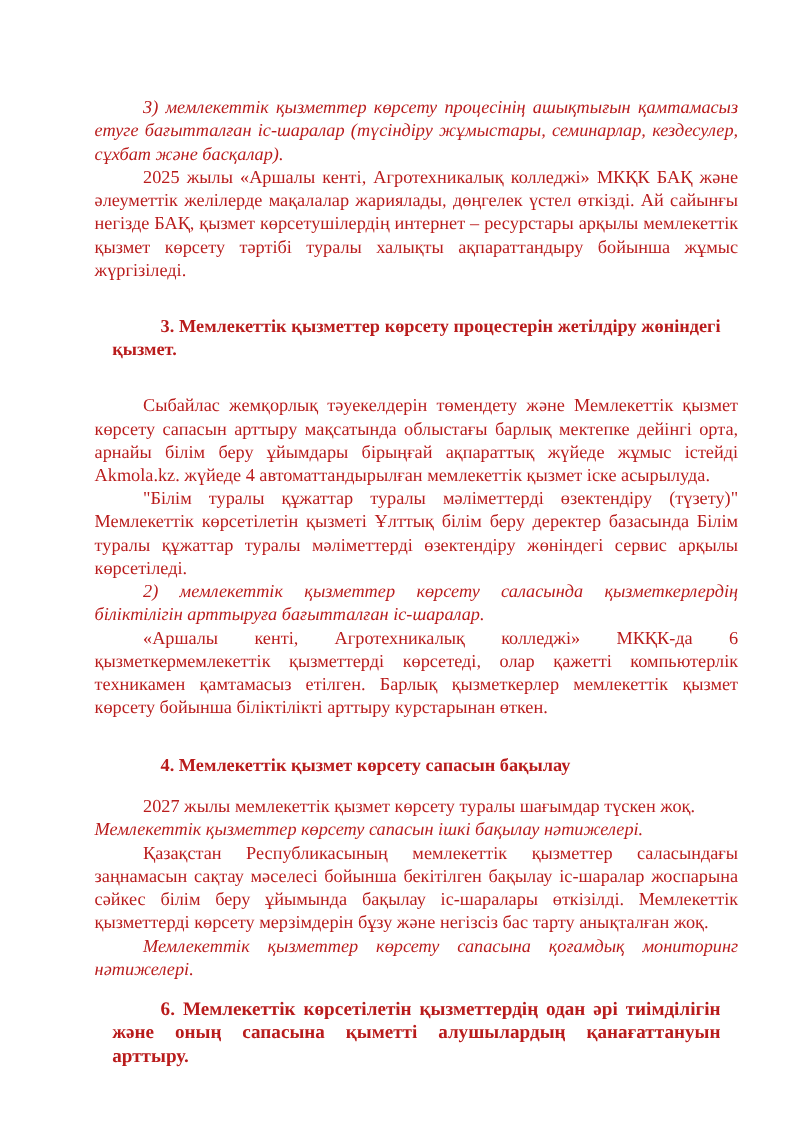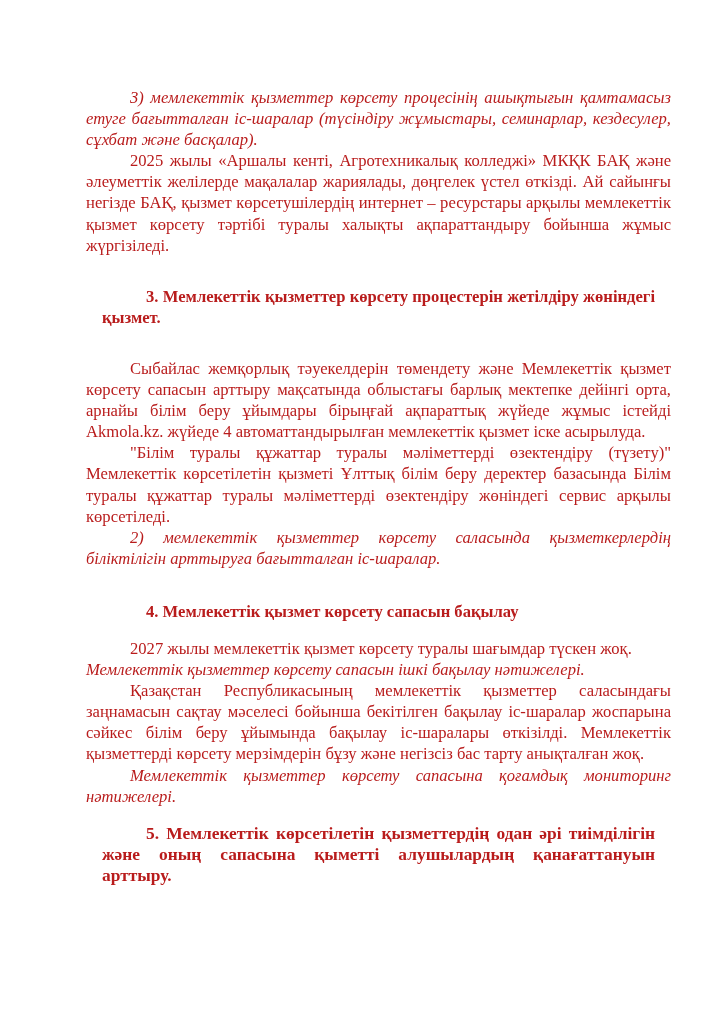--- a/index.html
+++ b/index.html
@@ -27,20 +27,21 @@
 
 <div class="page">
   <p class="p it">3) мемлекеттік қызметтер көрсету процесінің ашықтығын қамтамасыз етуге бағытталған іс-шаралар (түсіндіру жұмыстары, семинарлар, кездесулер, сұхбат және басқалар).</p>
   <p class="p">2025 жылы «Аршалы кенті, Агротехникалық колледжі» МКҚК  БАҚ және әлеуметтік желілерде мақалалар жариялады, дөңгелек үстел өткізді. Ай сайынғы негізде БАҚ, қызмет көрсетушілердің интернет – ресурстары арқылы мемлекеттік қызмет көрсету тәртібі туралы халықты ақпараттандыру бойынша жұмыс жүргізіледі.</p>
   <div class="gap-m"></div>
   <p class="h">3. Мемлекеттік қызметтер көрсету процестерін жетілдіру жөніндегі қызмет.</p>
   <div class="gap-m"></div>
   <p class="p">Сыбайлас жемқорлық тәуекелдерін төмендету және Мемлекеттік қызмет көрсету сапасын арттыру мақсатында облыстағы барлық мектепке дейінгі орта, арнайы білім беру ұйымдары бірыңғай ақпараттық жүйеде жұмыс істейді Akmola.kz. жүйеде 4 автоматтандырылған мемлекеттік қызмет іске асырылуда.</p>
   <p class="p">"Білім туралы құжаттар туралы мәліметтерді өзектендіру (түзету)" Мемлекеттік көрсетілетін қызметі Ұлттық білім беру деректер базасында Білім туралы құжаттар туралы мәліметтерді өзектендіру жөніндегі сервис арқылы көрсетіледі.</p>
   <p class="p it">2) мемлекеттік қызметтер көрсету саласында қызметкерлердің біліктілігін арттыруға бағытталған іс-шаралар.</p>
+  <p class="p">«Аршалы кенті, Агротехникалық колледжі» МКҚК-да 6 қызметкермемлекеттік қызметтерді көрсетеді, олар қажетті компьютерлік техникамен қамтамасыз етілген. Барлық қызметкерлер мемлекеттік қызмет көрсету бойынша біліктілікті арттыру курстарынан өткен.</p>
   <div class="gap-l"></div>
   <p class="h">4. Мемлекеттік қызмет көрсету сапасын бақылау</p>
   <p class="p">2027 жылы мемлекеттік қызмет көрсету туралы шағымдар түскен жоқ.</p>
   <p class="p it noindent">Мемлекеттік қызметтер көрсету сапасын ішкі бақылау нәтижелері.</p>
   <p class="p">Қазақстан Республикасының мемлекеттік қызметтер саласындағы заңнамасын сақтау мәселесі бойынша бекітілген бақылау іс-шаралар жоспарына сәйкес білім беру ұйымында бақылау іс-шаралары өткізілді. Мемлекеттік қызметтерді көрсету мерзімдерін бұзу және негізсіз бас тарту анықталған жоқ.</p>
   <p class="p it">Мемлекеттік қызметтер көрсету сапасына қоғамдық мониторинг нәтижелері.</p>
-  <p class="h big">5. Мемлекеттік көрсетілетін қызметтердің одан әрі тиімділігін және оның сапасына қыметті алушылардың қанағаттануын арттыру.</p>
+  <p class="h big">6. Мемлекеттік көрсетілетін қызметтердің одан әрі тиімділігін және оның сапасына қыметті алушылардың қанағаттануын арттыру.</p>
 </div>
 
 </body></html>

